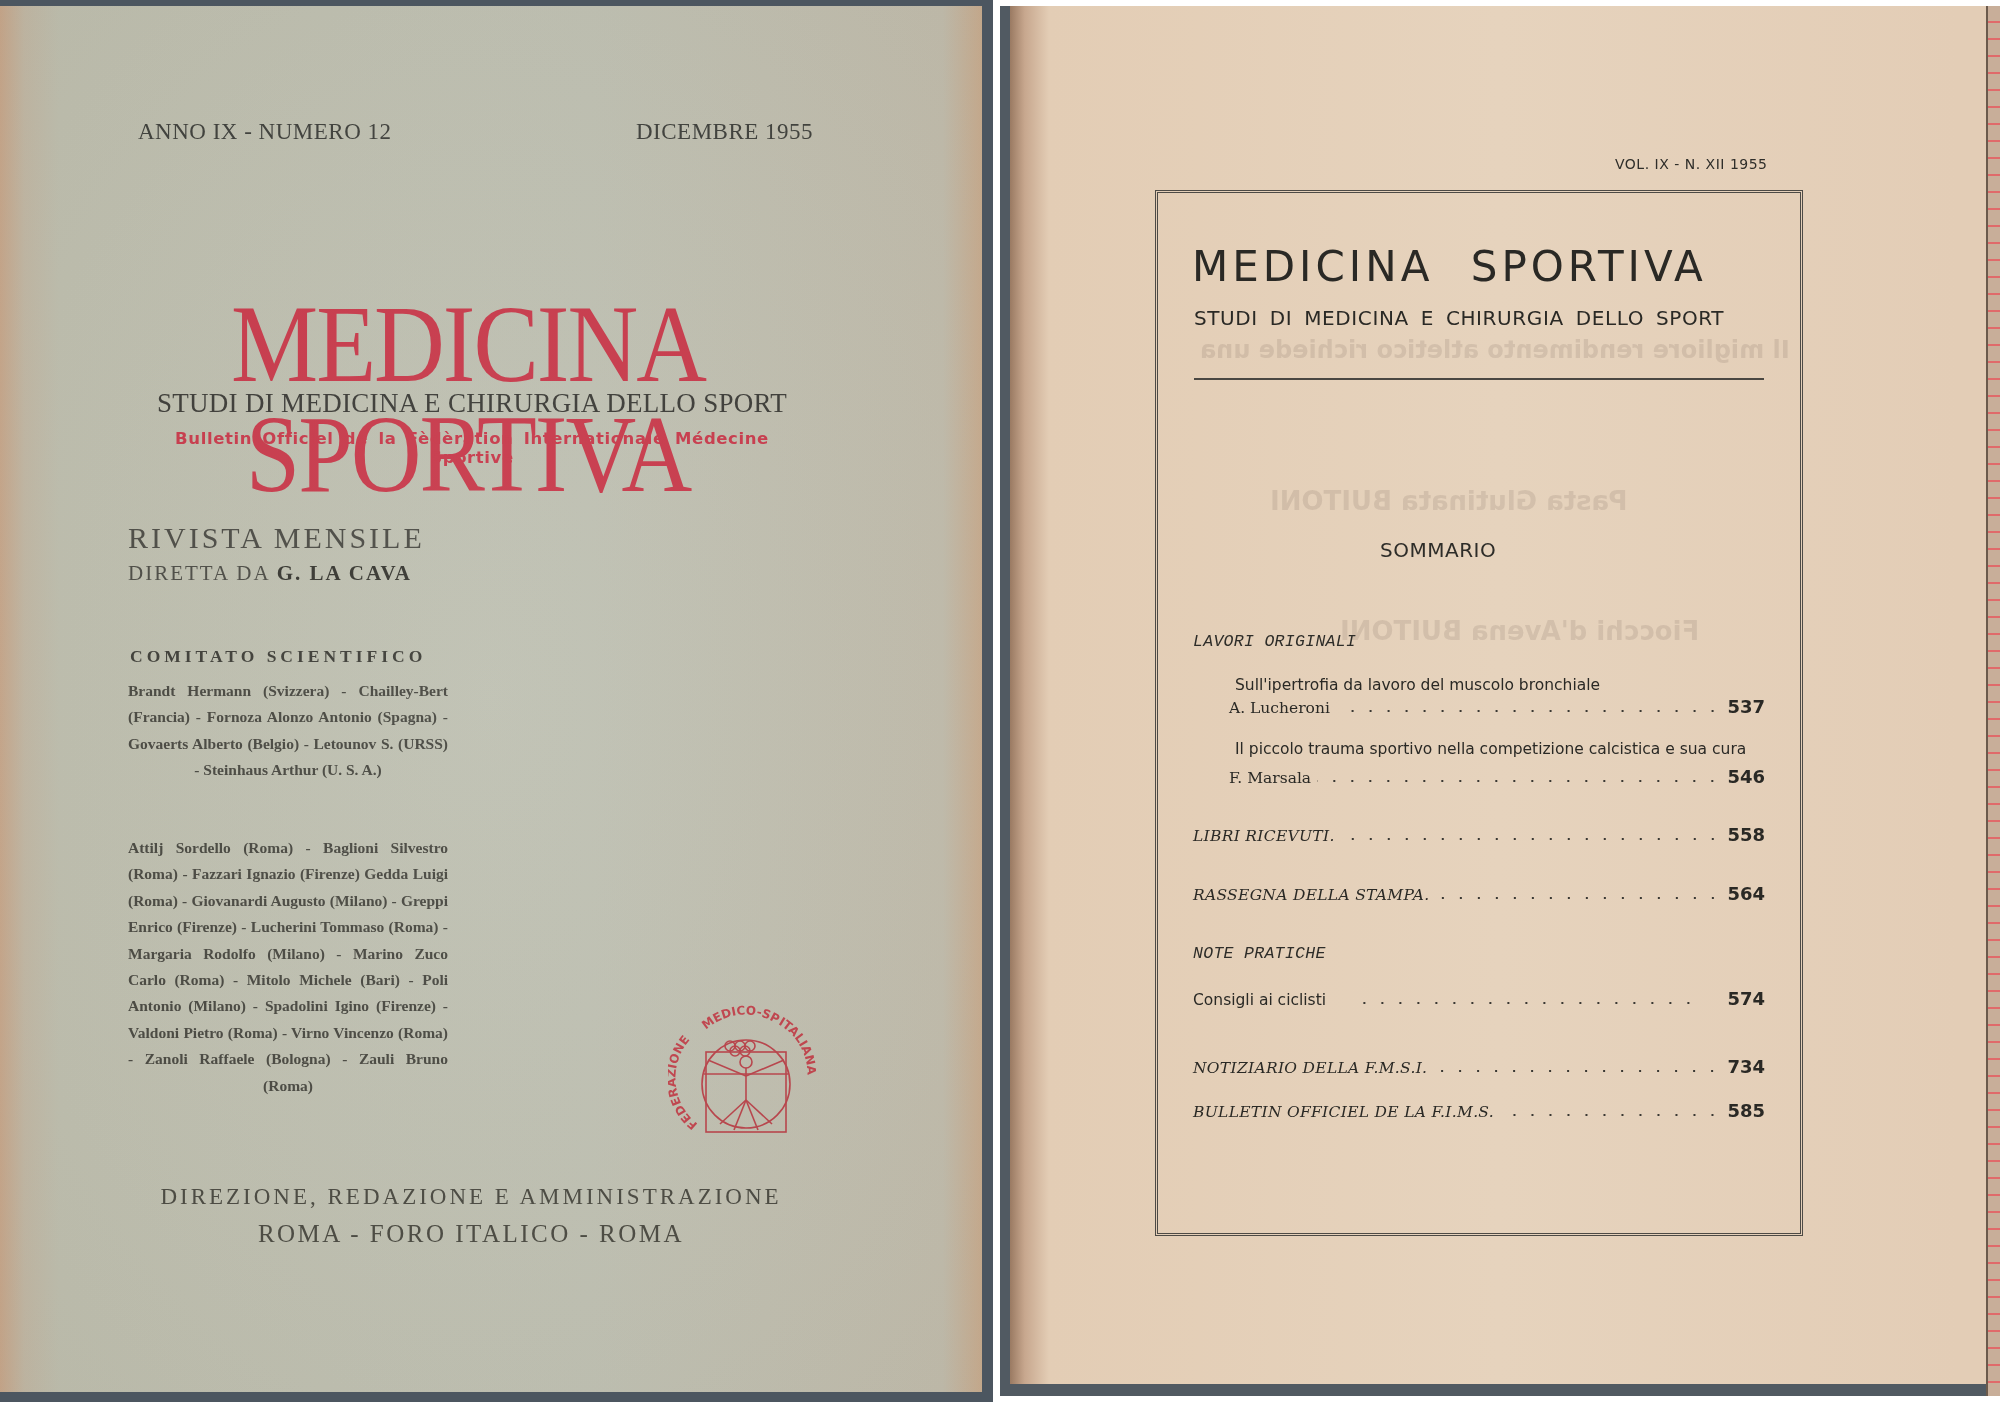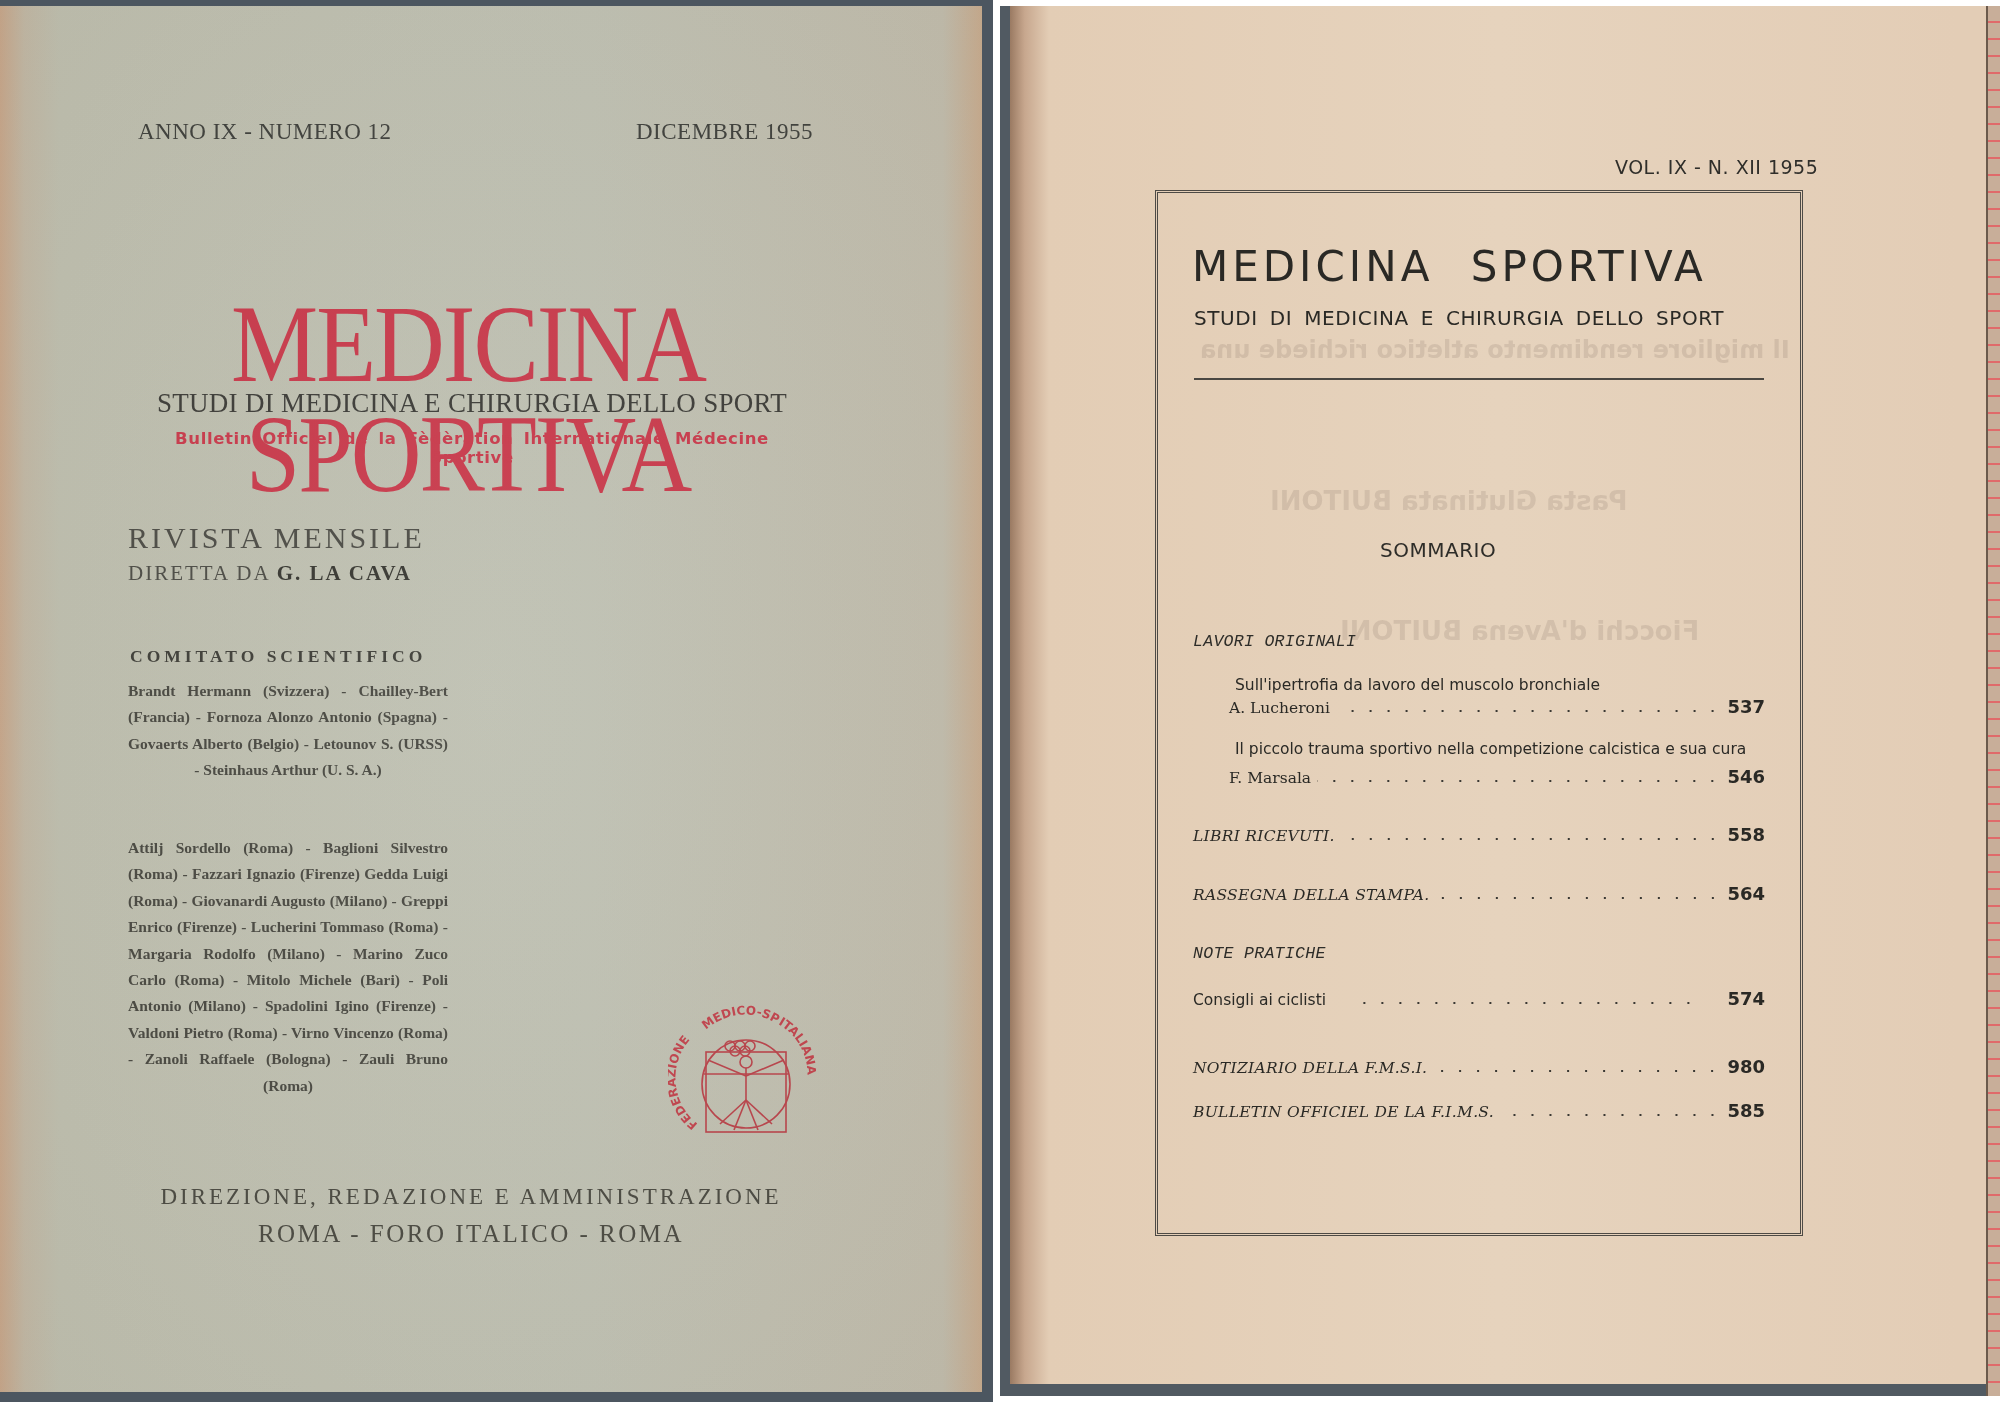--- a/index.html
+++ b/index.html
@@ -55,21 +55,21 @@
   .toc-paper {
     position: absolute; left: 10px; top: 0; width: 978px; height: 1378px;
     background: linear-gradient(90deg, #9a7a62 0%, #c7a78e 1.5%, #e3cdb5 4%, #e6d3bd 50%, #e3cdb6 97%);
   }
   .toc-edge {
     position: absolute; right: 0; top: 0; width: 12px; height: 1390px;
     background: repeating-linear-gradient(180deg, #c8ae99 0px, #c8ae99 15px, #e06a6a 15px, #e06a6a 17px);
     border-left: 2px solid #6b5a4c;
   }
   .toc-abs { position: absolute; }
-  .t-vol { left: 605px; top: 150px; font-size: 19px; color: #2f2e2a; font-family: "DejaVu Sans", sans-serif; letter-spacing: 0.5px; }
+  .t-vol { left: 605px; top: 150px; font-size: 14px; color: #2f2e2a; font-family: "DejaVu Sans", sans-serif; letter-spacing: 0.5px; }
   .t-frame {
     left: 145px; top: 184px; width: 642px; height: 1040px;
     border: 3px double #4d4a45;
   }
   .t-title { left: 182px; top: 236px; font-size: 42px; color: #2a2925; letter-spacing: 4px; word-spacing: 20px; font-family: "DejaVu Sans", sans-serif; font-weight: normal; }
   .t-sub { left: 184px; top: 300px; font-size: 20px; color: #2a2925; letter-spacing: 0.6px; word-spacing: 5px; font-family: "DejaVu Sans", sans-serif; }
   .t-rule { left: 184px; top: 372px; width: 570px; height: 2px; background: #4a4742; }
   .t-sommario { left: 370px; top: 532px; font-size: 20px; color: #2e2d29; letter-spacing: 0.5px; font-family: "DejaVu Sans", sans-serif; }
   .t-section { left: 183px; font-size: 16.5px; color: #2e2d29; font-style: italic; font-family: Liberation Mono, monospace; letter-spacing: 0.3px; }
   .t-article { left: 183px; font-size: 15.5px; color: #2a2925; font-family: "DejaVu Sans", sans-serif; margin-left: 42px; }
@@ -196,21 +196,21 @@
 
     <div class="toc-abs t-line" style="top:982px;gap:24px;">
       <span class="lbl sans">Consigli ai ciclisti</span>
       <span class="dots"></span>
       <span class="pg">574</span>
     </div>
 
     <div class="toc-abs t-line" style="top:1050px;">
       <span class="lbl ital">NOTIZIARIO DELLA F.M.S.I.</span>
       <span class="dots"></span>
-      <span class="pg">980</span>
+      <span class="pg">734</span>
     </div>
 
     <div class="toc-abs t-line" style="top:1094px;">
       <span class="lbl ital">BULLETIN OFFICIEL DE LA F.I.M.S.</span>
       <span class="dots"></span>
       <span class="pg">585</span>
     </div>
   </div>
   <div class="toc-edge"></div>
 </div>

